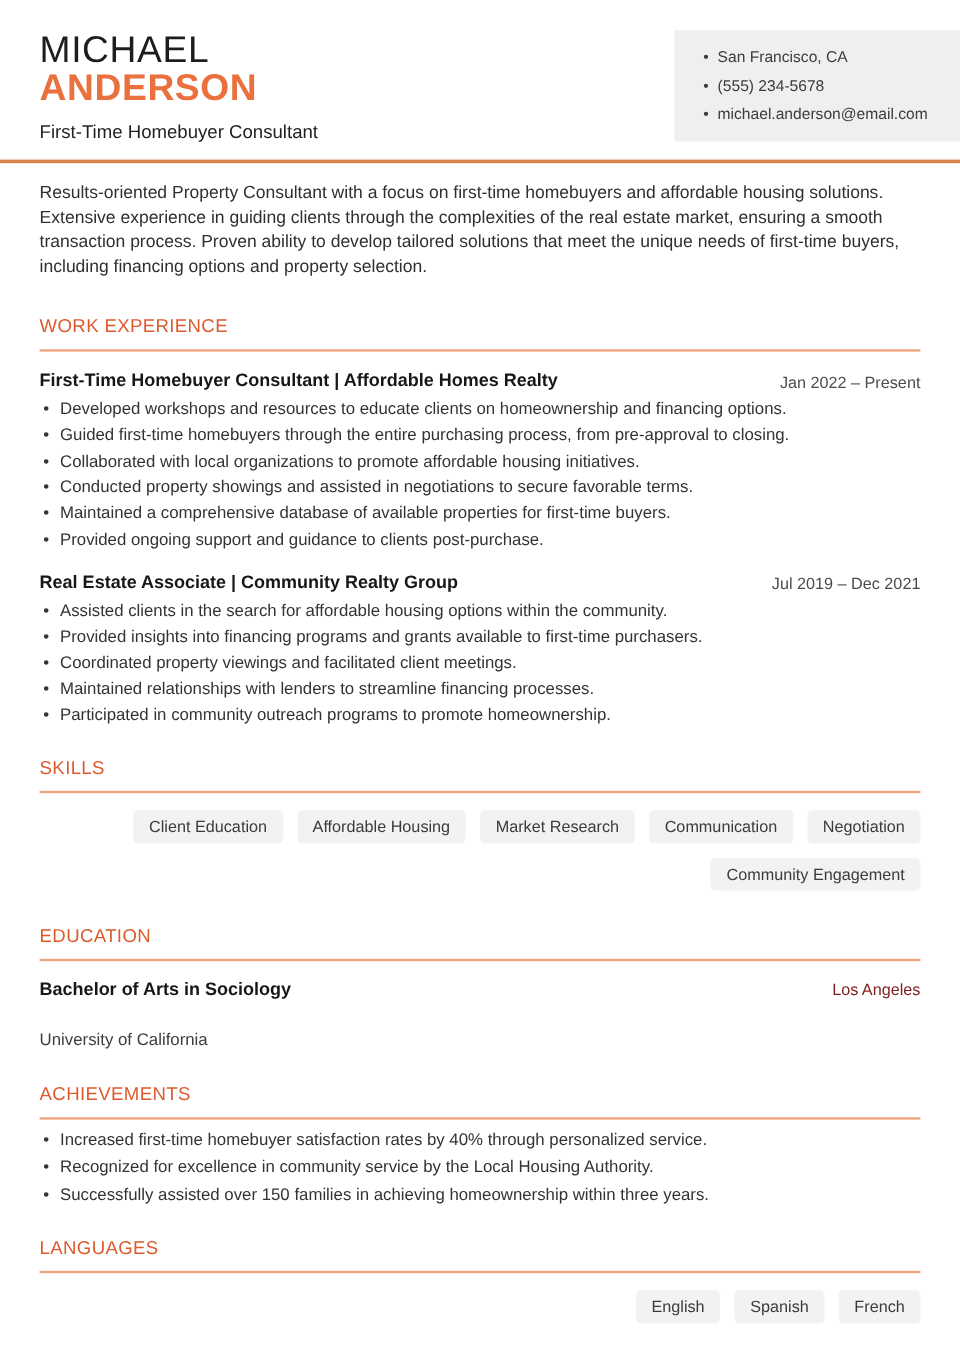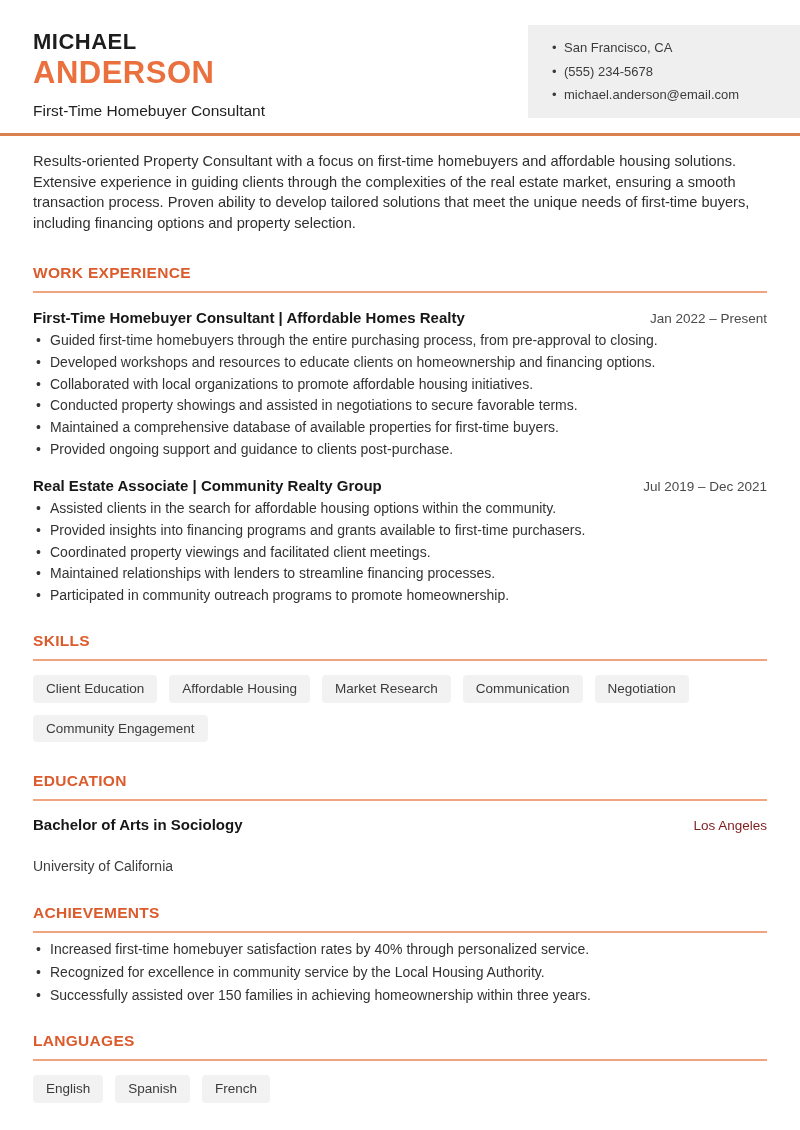--- a/index.html
+++ b/index.html
@@ -10,47 +10,47 @@
     --chip_bg:#F2F2F2;
     --contact_bg:#EFEFEF;
   }
   *{box-sizing:border-box;margin:0;padding:0;}
   html,body{background:#fff;}
   body{font-family:"Liberation Sans",sans-serif;color:#2b2b2b;}
   .page{width:800px;height:1130px;background:#fff;overflow:hidden;position:relative;}
 
   
   .header{position:relative;padding:26px 33px 0 33px;}
-  .name-first{font-size:22px;font-weight:bold;letter-spacing:.5px;line-height:31px;color:#1d1d1d;}
+  .name-first{font-size:31px;font-weight:normal;letter-spacing:.5px;line-height:31px;color:#1d1d1d;}
   .name-last{font-size:31px;font-weight:bold;letter-spacing:.5px;line-height:31px;color:var(--accent);}
   .role{margin-top:13px;font-size:15.5px;color:#1f1f1f;line-height:20px;}
-  .contact-box{position:absolute;top:25px;right:0;width:272px;background:var(--contact_bg);padding:11px 10px 11px 24px;}
+  .contact-box{position:absolute;top:25px;right:0;width:238px;background:var(--contact_bg);padding:11px 10px 11px 24px;}
   .contact-box ul{list-style:none;}
   .contact-box li{position:relative;font-size:13px;color:#3c3c3c;line-height:23.5px;padding-left:12px;}
   .contact-box li::before{content:"•";position:absolute;left:0;color:#3c3c3c;}
   .header-rule{height:3px;background:var(--top_rule);margin-top:12px;}
 
   
   .content{padding:0 33px;}
   .summary{margin-top:15px;font-size:14.6px;line-height:20.7px;color:#2f2f2f;}
 
-  .sec-h{margin-top:30px;font-size:15.5px;font-weight:bold;letter-spacing:.3px;line-height:17px;color:var(--heading);}
+  .sec-h{margin-top:30px;font-size:15.5px;font-weight:normal;letter-spacing:.3px;line-height:17px;color:var(--heading);}
   .sec-rule{height:2px;background:var(--sec_rule);margin-top:10px;}
 
   .job-head{display:flex;justify-content:space-between;align-items:flex-end;margin-top:16px;}
   .job-head.second{margin-top:21px;}
   .job-title{font-size:15px;font-weight:bold;color:#171717;}
   .dates{font-size:13.5px;color:#4b4b4b;white-space:nowrap;}
 
   ul.bullets{list-style:none;margin-top:5px;}
   ul.bullets li{position:relative;padding-left:17px;margin-top:7.4px;font-size:14px;line-height:14.3px;color:#333;}
   ul.bullets li::before{content:"•";position:absolute;left:3px;top:0;color:#333;}
   ul.bullets.loose li{margin-top:8.6px;}
 
-  .chips{display:flex;flex-wrap:wrap;gap:12px;margin-top:14px;}
+  .chips{display:flex;flex-wrap:wrap;gap:12px;margin-top:14px;justify-content:flex-end;}
   .chip{background:var(--chip_bg);border-radius:4px;padding:7px 13px;font-size:13.5px;color:#3b3b3b;line-height:13.5px;}
 
   .edu-head{display:flex;justify-content:space-between;align-items:baseline;margin-top:15px;}
   .degree{font-size:15px;font-weight:bold;color:#171717;}
   .edu-loc{font-size:13.5px;color:#7f1d1d;}
   .school{margin-top:25px;font-size:14px;color:#3d3d3d;}
 </style>
 </head>
 <body>
 
@@ -80,22 +80,22 @@
     <section>
       <h2 class="sec-h">WORK EXPERIENCE</h2>
       <div class="sec-rule"></div>
 
       <div>
         <div class="job-head">
           <h3 class="job-title">First-Time Homebuyer Consultant | Affordable Homes Realty</h3>
           <span class="dates">Jan 2022 – Present</span>
         </div>
         <ul class="bullets">
+          <li>Developed workshops and resources to educate clients on homeownership and financing options.</li>
           <li>Guided first-time homebuyers through the entire purchasing process, from pre-approval to closing.</li>
-          <li>Developed workshops and resources to educate clients on homeownership and financing options.</li>
           <li>Collaborated with local organizations to promote affordable housing initiatives.</li>
           <li>Conducted property showings and assisted in negotiations to secure favorable terms.</li>
           <li>Maintained a comprehensive database of available properties for first-time buyers.</li>
           <li>Provided ongoing support and guidance to clients post-purchase.</li>
         </ul>
       </div>
 
       <div>
         <div class="job-head second">
           <h3 class="job-title">Real Estate Associate | Community Realty Group</h3>

